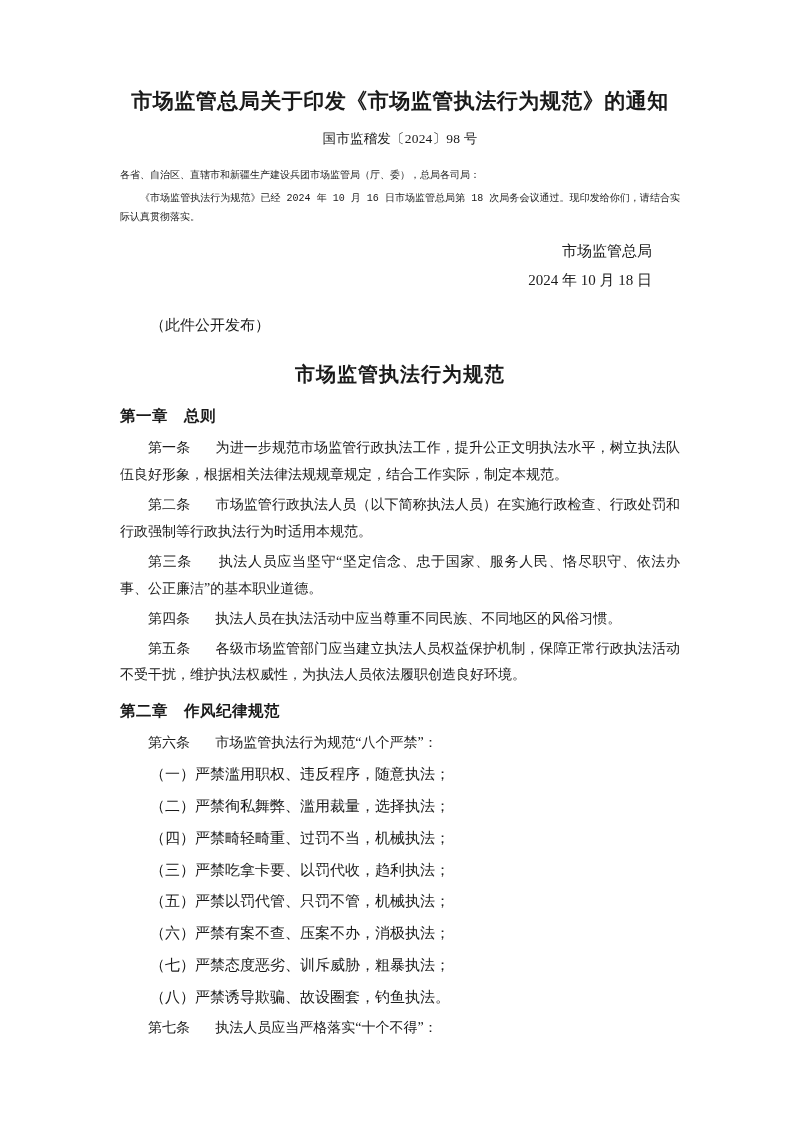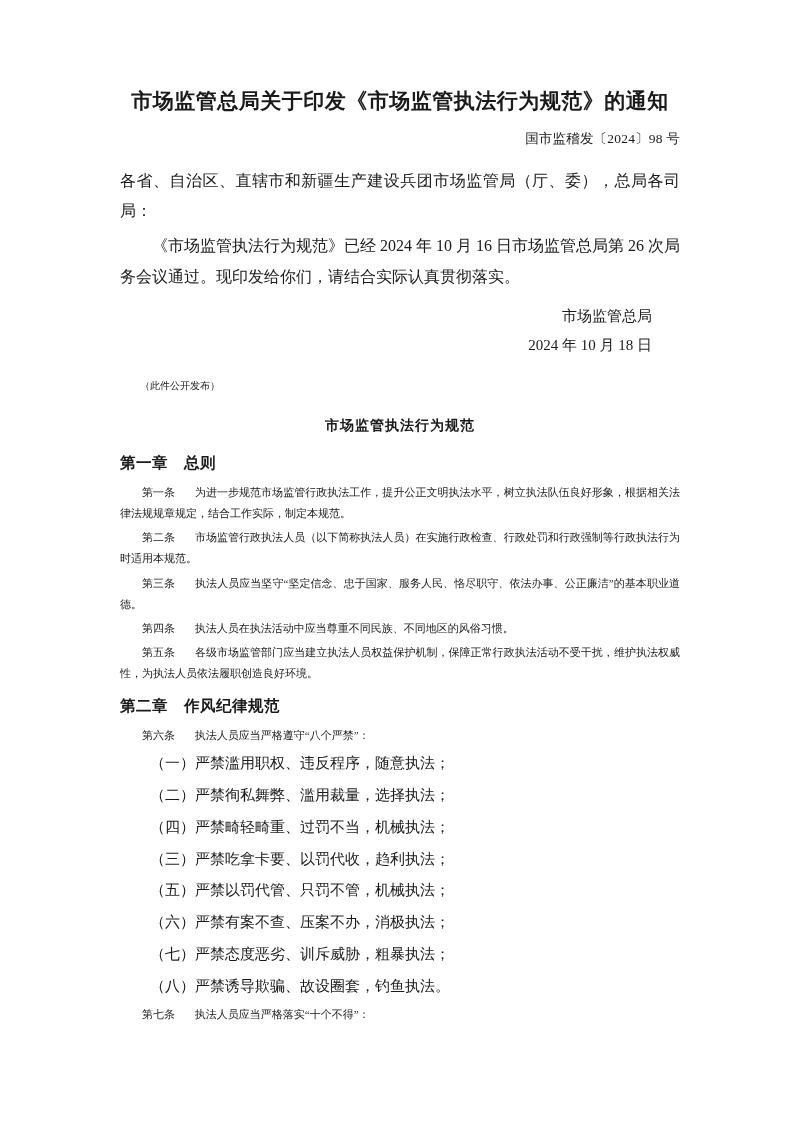--- a/index.html
+++ b/index.html
@@ -24,62 +24,63 @@
   .doc-title {
     font-size: 21px;
     font-weight: bold;
     text-align: center;
     line-height: 1.5;
     letter-spacing: 0.5px;
     margin: 0 0 12px 0;
   }
   .doc-number {
     font-size: 13.5px;
-    text-align: right;
+    text-align: center;
     margin: 0 0 18px 0;
     letter-spacing: 0.2px;
   }
   p.body-text {
-    font-size: 16px;
+    font-size: 10px;
     line-height: 1.92;
     margin: 0 0 4px 0;
     text-align: justify;
     text-justify: inter-ideograph;
+    font-family: Liberation Mono, monospace;
   }
   p.indent2 {
     text-indent: 2em;
   }
   .signature-block {
     margin-top: 10px;
     font-size: 15px;
     line-height: 1.92;
     text-align: right;
     padding-right: 28px;
   }
   .public-note {
-    font-size: 10px;
+    font-size: 15px;
     line-height: 1.92;
     margin: 16px 0 0 0;
     text-indent: 2em;
   }
   .reg-title {
-    font-size: 14px;
+    font-size: 20px;
     font-weight: bold;
     text-align: center;
     letter-spacing: 1px;
     margin: 22px 0 18px 0;
   }
   .chapter-title {
     font-size: 15.5px;
     font-weight: bold;
     margin: 12px 0 8px 0;
     letter-spacing: 0.5px;
   }
   .article {
-    font-size: 11px;
+    font-size: 14px;
     line-height: 1.92;
     margin: 0 0 3px 0;
     text-indent: 2em;
     text-align: justify;
     text-justify: inter-ideograph;
   }
   .article .art-label {
     font-weight: normal;
   }
   .art-label + .art-gap {
@@ -97,21 +98,21 @@
 <body>
 
 <div class="page">
 
   <h1 class="doc-title">市场监管总局关于印发《市场监管执法行为规范》的通知</h1>
 
   <div class="doc-number">国市监稽发〔2024〕98 号</div>
 
   <p class="body-text">各省、自治区、直辖市和新疆生产建设兵团市场监管局（厅、委），总局各司局：</p>
 
-  <p class="body-text indent2">《市场监管执法行为规范》已经 2024 年 10 月 16 日市场监管总局第 26 次局务会议通过。现印发给你们，请结合实际认真贯彻落实。</p>
+  <p class="body-text indent2">《市场监管执法行为规范》已经 2024 年 10 月 16 日市场监管总局第 18 次局务会议通过。现印发给你们，请结合实际认真贯彻落实。</p>
 
   <div class="signature-block">
     <div>市场监管总局</div>
     <div>2024 年 10 月 18 日</div>
   </div>
 
   <p class="public-note">（此件公开发布）</p>
 
   <h2 class="reg-title">市场监管执法行为规范</h2>
 
@@ -122,21 +123,21 @@
   <p class="article"><span class="art-label">第二条</span><span class="art-gap"></span>　<span>市场监管行政执法人员（以下简称执法人员）在实施行政检查、行政处罚和行政强制等行政执法行为时适用本规范。</span></p>
 
   <p class="article"><span class="art-label">第三条</span><span class="art-gap"></span>　<span>执法人员应当坚守“坚定信念、忠于国家、服务人民、恪尽职守、依法办事、公正廉洁”的基本职业道德。</span></p>
 
   <p class="article"><span class="art-label">第四条</span><span class="art-gap"></span>　<span>执法人员在执法活动中应当尊重不同民族、不同地区的风俗习惯。</span></p>
 
   <p class="article"><span class="art-label">第五条</span><span class="art-gap"></span>　<span>各级市场监管部门应当建立执法人员权益保护机制，保障正常行政执法活动不受干扰，维护执法权威性，为执法人员依法履职创造良好环境。</span></p>
 
   <h3 class="chapter-title">第二章　作风纪律规范</h3>
 
-  <p class="article"><span class="art-label">第六条</span><span class="art-gap"></span>　<span>执法人员应当严格遵守“八个严禁”：</span></p>
+  <p class="article"><span class="art-label">第六条</span><span class="art-gap"></span>　<span>市场监管执法行为规范“八个严禁”：</span></p>
 
   <p class="list-item">（一）严禁滥用职权、违反程序，随意执法；</p>
   <p class="list-item">（二）严禁徇私舞弊、滥用裁量，选择执法；</p>
   <p class="list-item">（四）严禁畸轻畸重、过罚不当，机械执法；</p>
   <p class="list-item">（三）严禁吃拿卡要、以罚代收，趋利执法；</p>
   <p class="list-item">（五）严禁以罚代管、只罚不管，机械执法；</p>
   <p class="list-item">（六）严禁有案不查、压案不办，消极执法；</p>
   <p class="list-item">（七）严禁态度恶劣、训斥威胁，粗暴执法；</p>
   <p class="list-item">（八）严禁诱导欺骗、故设圈套，钓鱼执法。</p>
 

